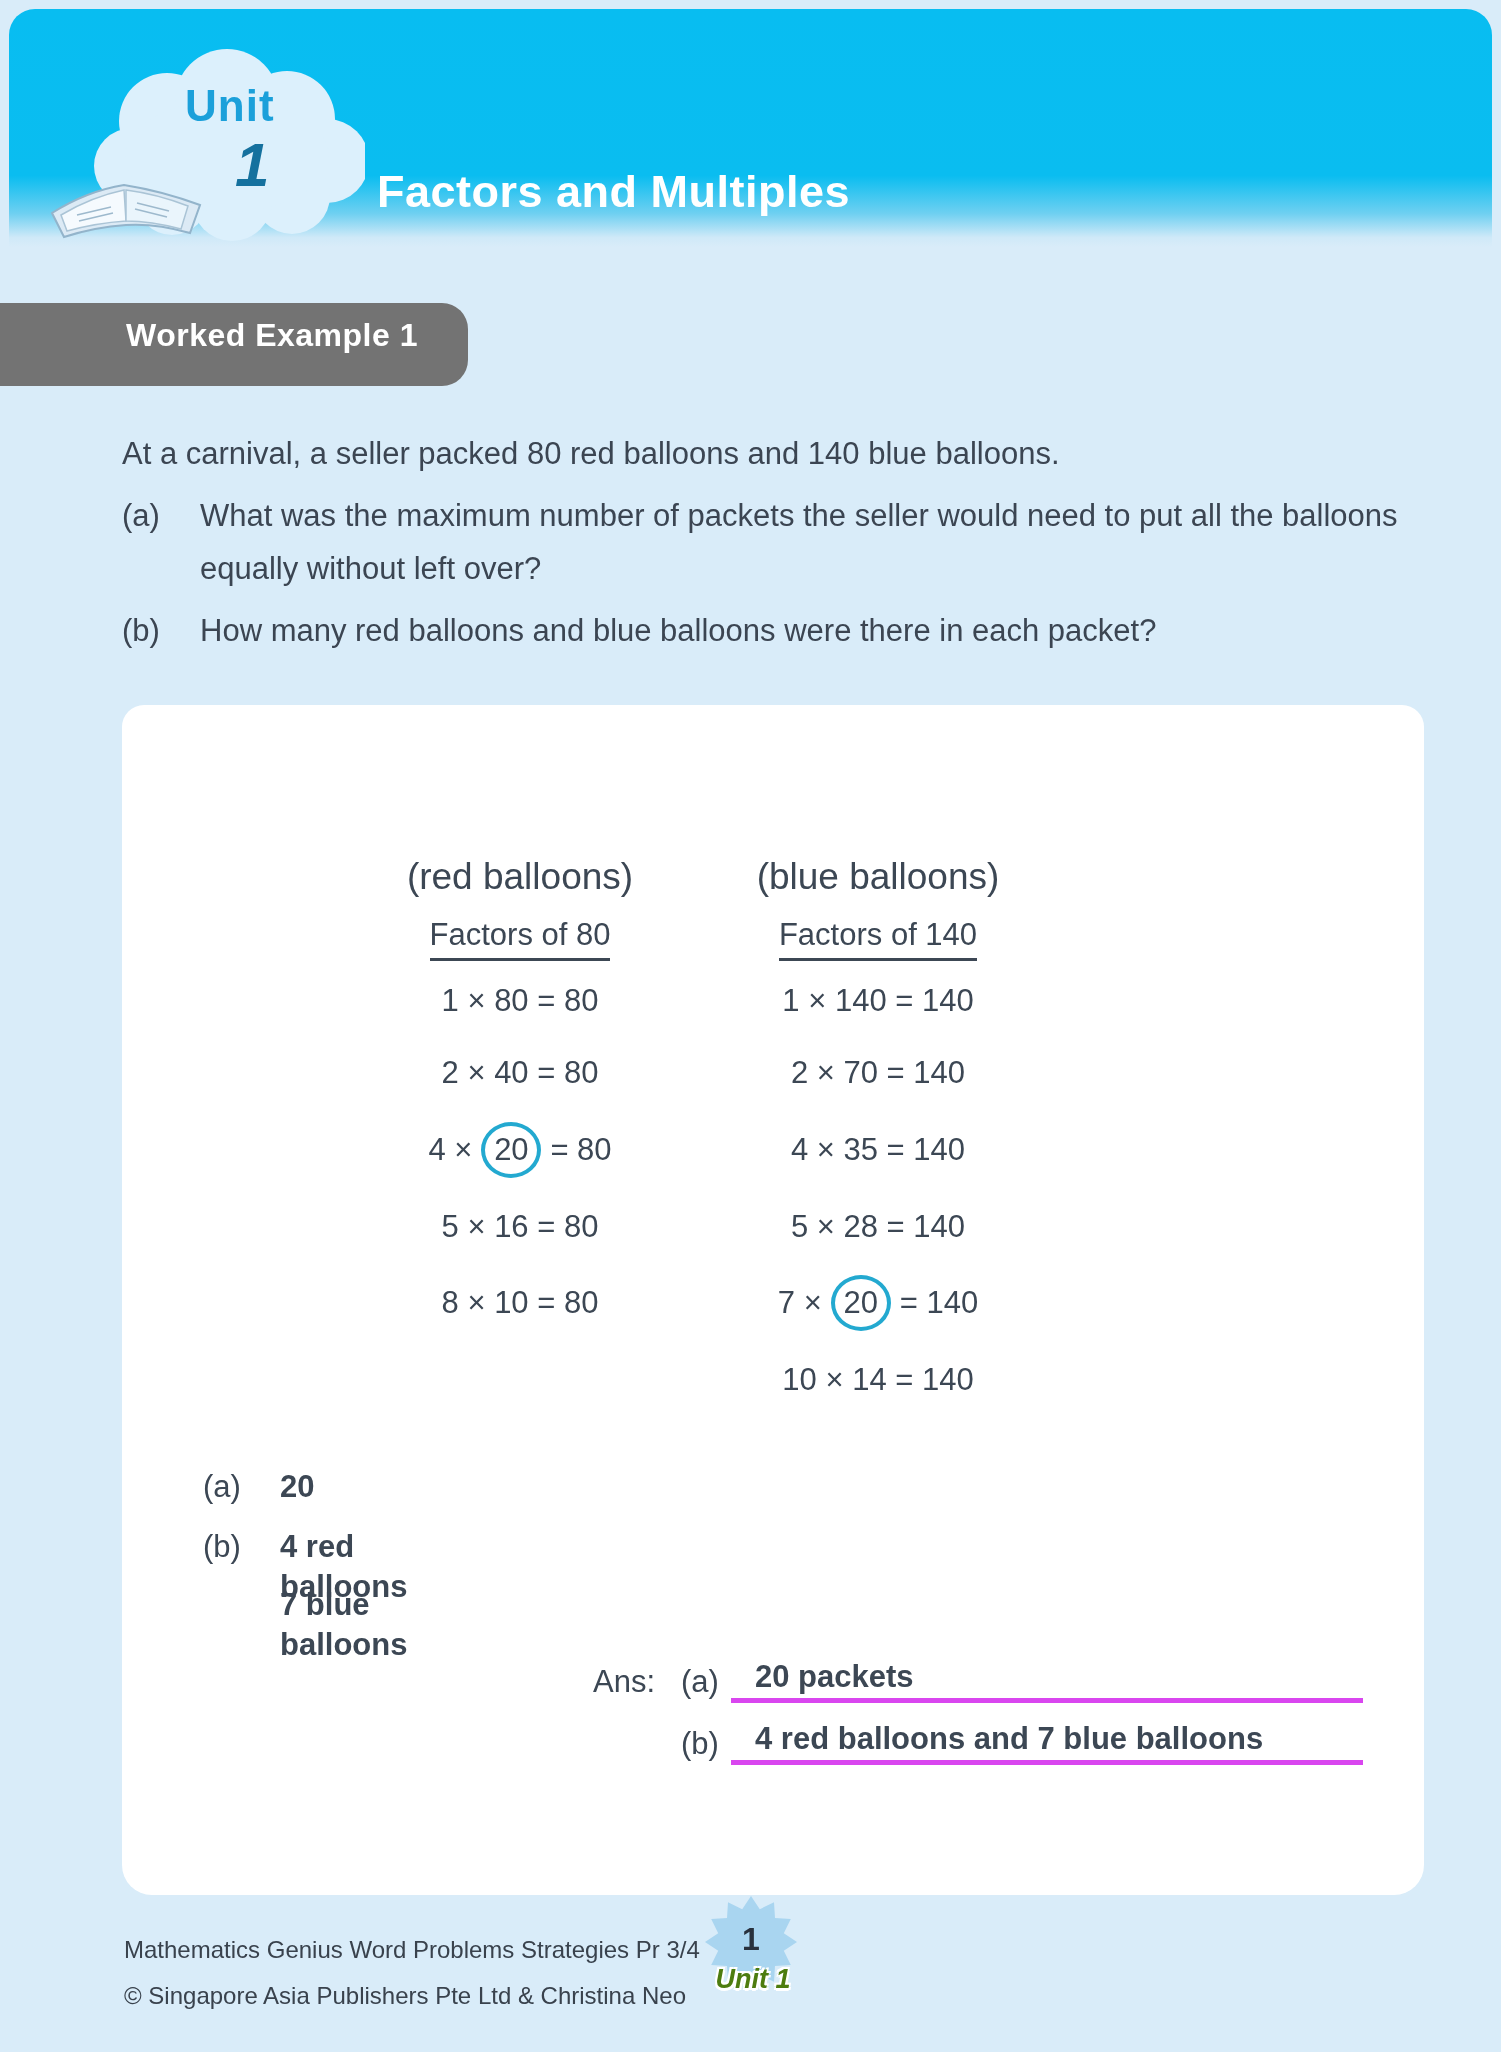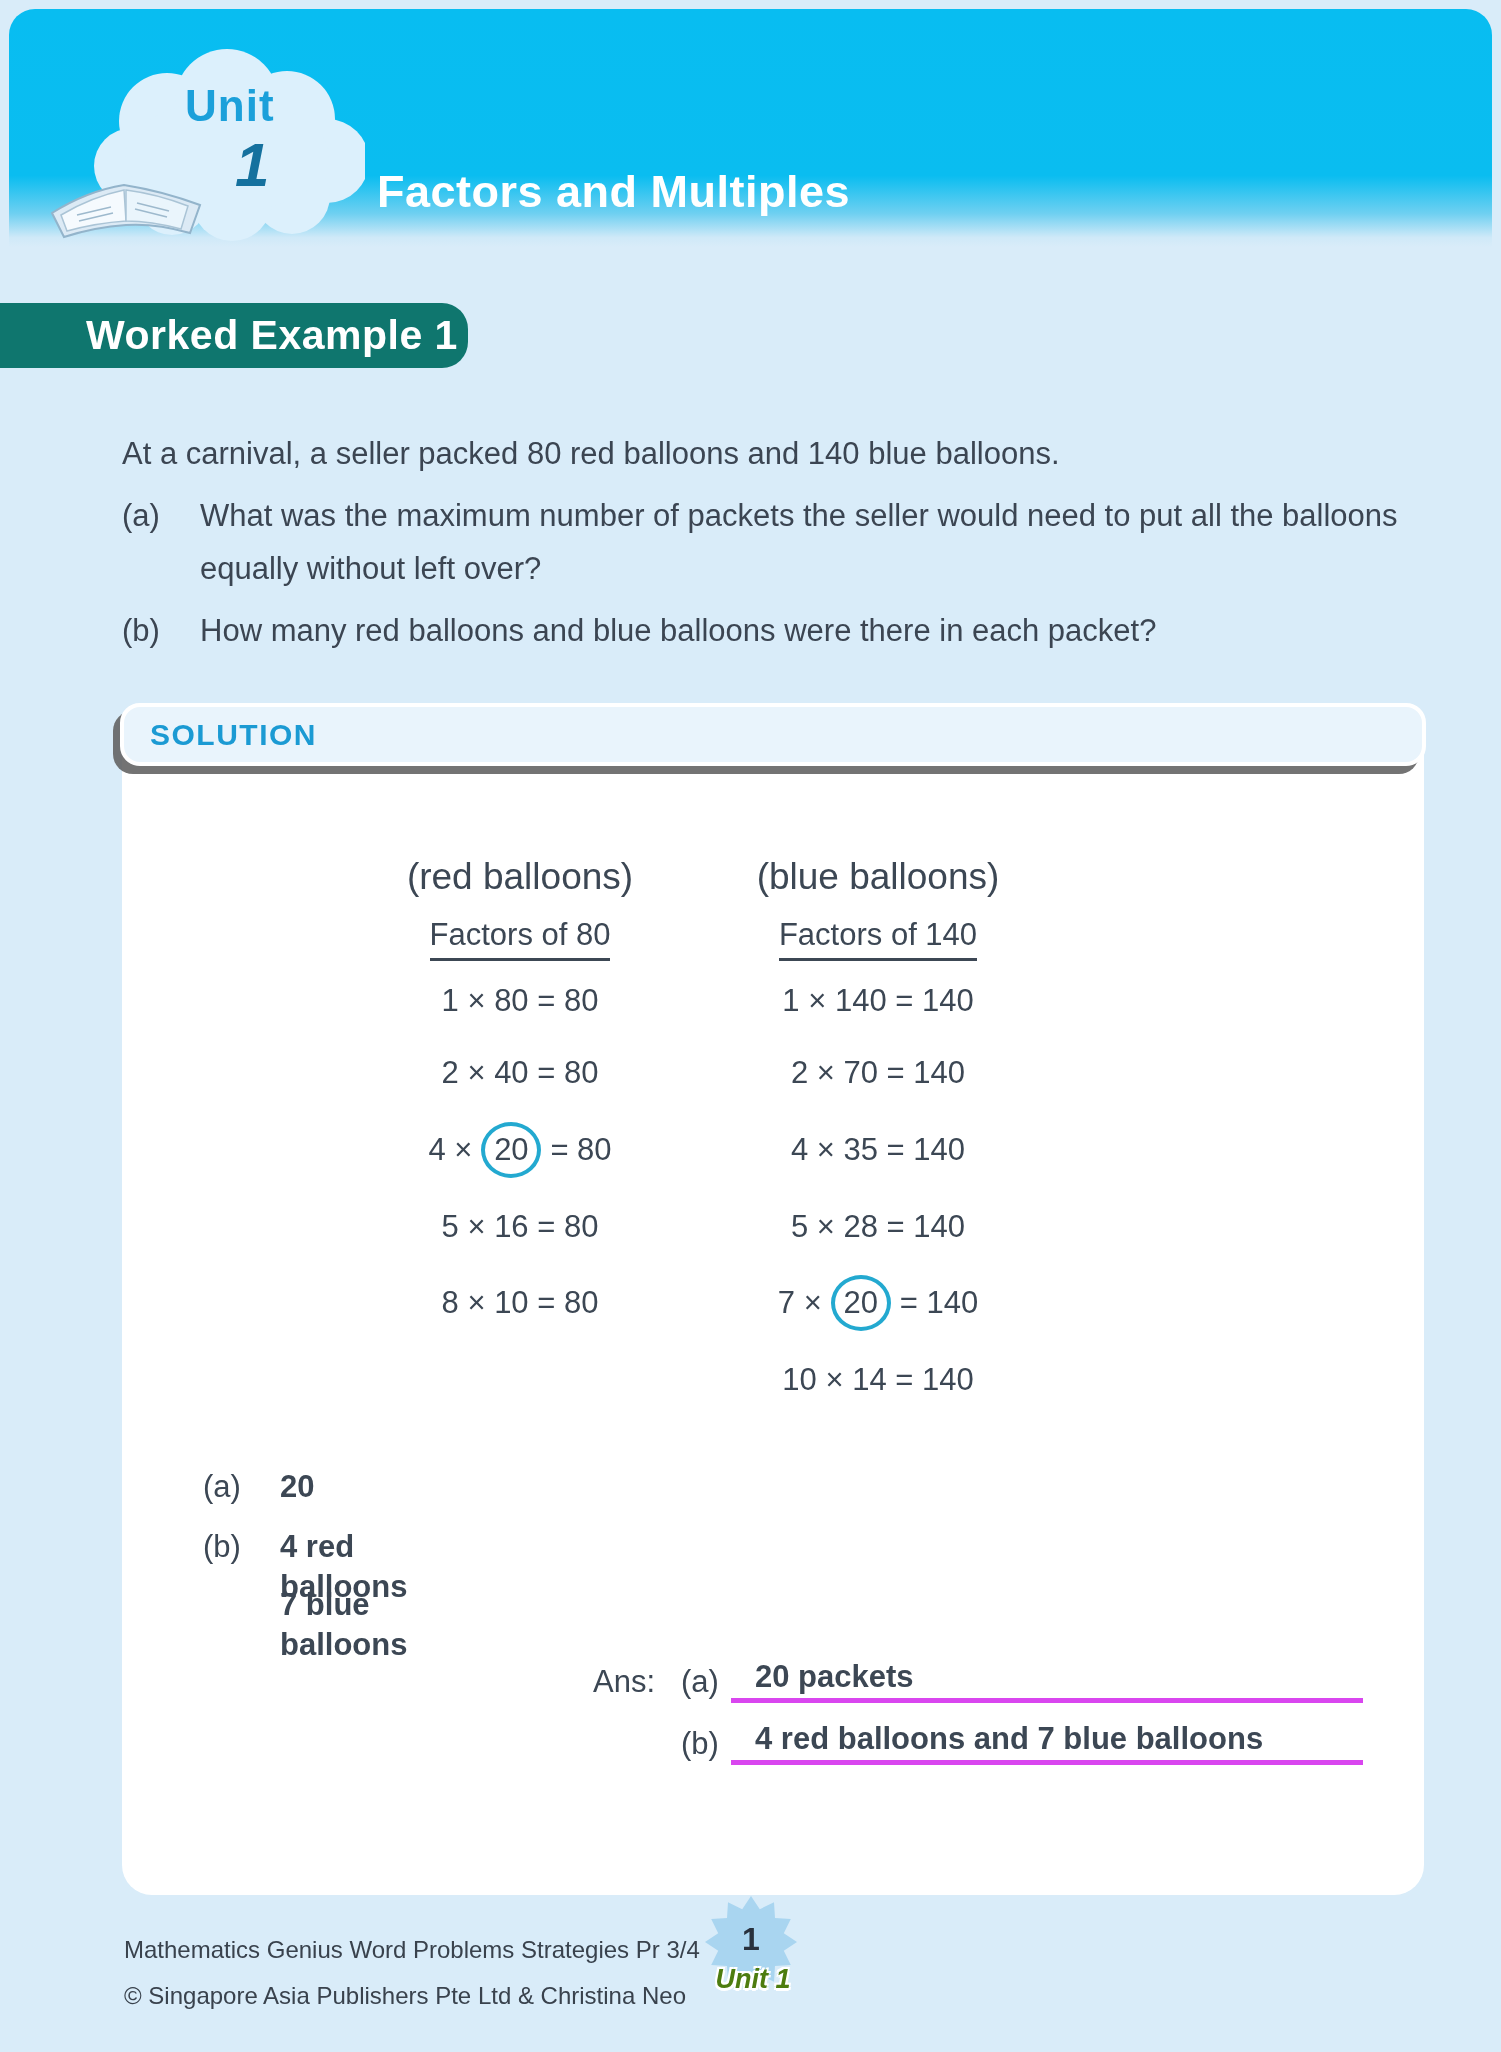--- a/index.html
+++ b/index.html
@@ -29,24 +29,24 @@
     position:absolute; left:176px; top:72px;
     font-size:44px; font-weight:bold; color:#1ba0da; letter-spacing:1px;
   }
   .unit-num {
     position:absolute; left:226px; top:120px;
     font-size:62px; font-weight:bold; font-style:italic; color:#15719e;
   }
 
   
   .we-bar {
-    position:absolute; left:0; top:303px; width:468px; height:65px;
-    background:#0f766e; border-radius:0 26px 26px 0;
+    position:absolute; left:0; top:303px; width:468px; height:83px;
+    background:#737373; border-radius:0 26px 26px 0;
     line-height:65px; text-align:center; padding-left:76px;
-    font-size:41px; font-weight:bold; color:#ffffff; letter-spacing:0.5px;
+    font-size:32px; font-weight:bold; color:#ffffff; letter-spacing:0.5px;
   }
 
   
   .problem { position:absolute; left:122px; top:428px; width:1320px; font-size:31px; color:#3b4552; }
   .problem .intro { line-height:52px; }
   .part { display:flex; line-height:53px; margin-top:9px; }
   .part .plabel { width:78px; flex:none; }
   .part .ptext  { width:1248px; }
 
   
@@ -160,23 +160,20 @@
       <span class="plabel">(a)</span>
       <span class="ptext">What was the maximum number of packets the seller would need to put all the balloons equally without left over?</span>
     </div>
     <div class="part">
       <span class="plabel">(b)</span>
       <span class="ptext">How many red balloons and blue balloons were there in each packet?</span>
     </div>
   </div>
 
   <div class="solution-box">
-    <div class="solution-header">
-      <span>SOLUTION</span>
-    </div>
 
     <div class="fcol fcol-1">
       <div class="ln ln-sub">(red balloons)</div>
       <div class="ln ln-title">
           <span>Factors of 80</span>
         </div>
       <div class="ln ln-r1">1 × 80 = 80</div>
       <div class="ln ln-r2">2 × 40 = 80</div>
       <div class="ln ln-r3">
         <span>4 ×</span>

